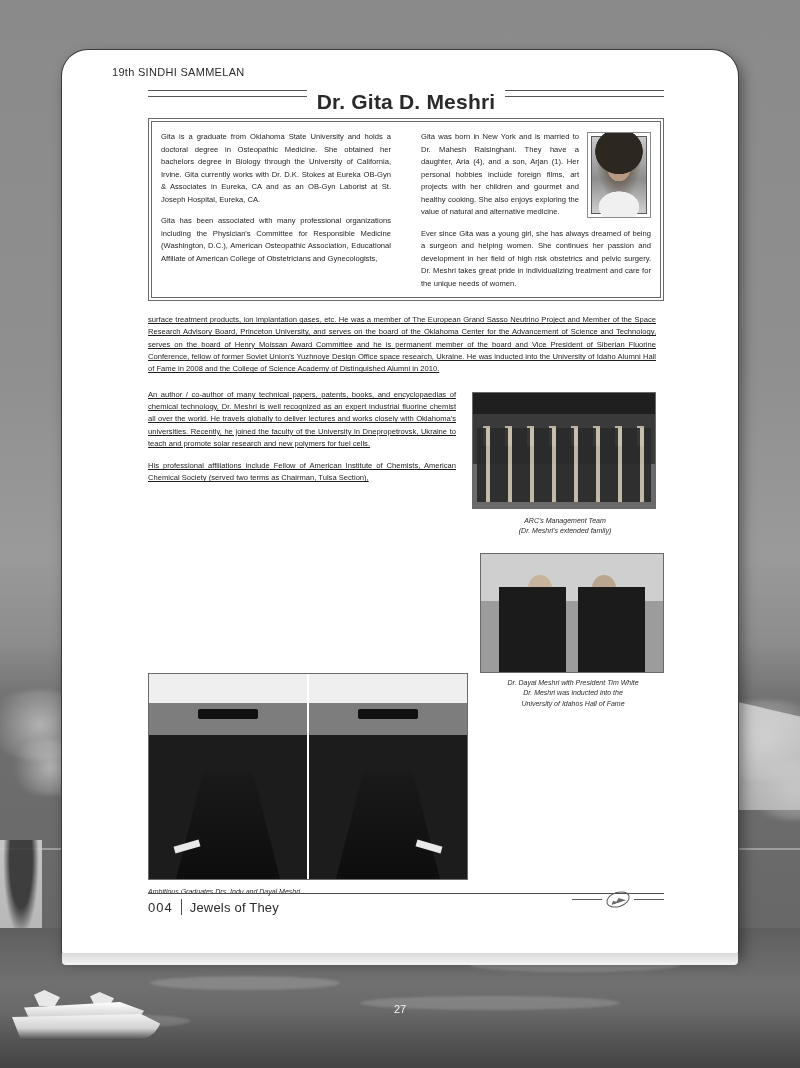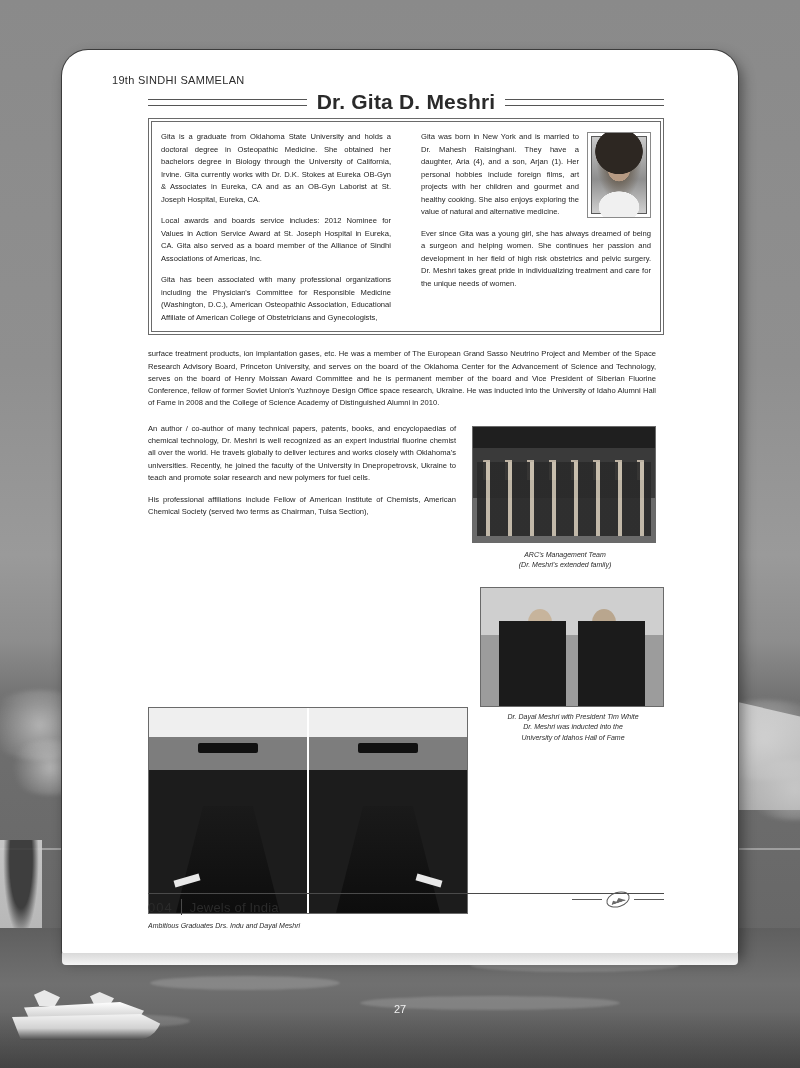--- a/index.html
+++ b/index.html
@@ -135,37 +135,36 @@
   #sheet::after {
     content: "";
     position: absolute;
     left: 0; bottom: -10px; width: 100%; height: 12px;
     background: linear-gradient(#d9d9d9, #f4f4f4);
     border-radius: 0 0 4px 4px;
   }
 
   #page-head {
     position: absolute;
-    left: 50px; top: 24px;
+    left: 50px; top: 16px;
     font-size: 11px;
     letter-spacing: .3px;
     color: #2b2b2b;
   }
 
   #content {
     position: absolute;
     left: 86px;
     top: 40px;
     width: 516px;
   }
 
   
   .title-row {
     display: flex;
-    align-items: center;
     gap: 10px;
     margin-bottom: 4px;
   }
   .rule {
     flex: 1;
     height: 5px;
     border-top: 1px solid #555;
     border-bottom: 1px solid #555;
   }
   .doc-title {
@@ -217,20 +216,21 @@
       radial-gradient(ellipse 46% 26% at 50% 88%, #f0f0f0 0 70%, rgba(240,240,240,0) 72%);
   }
 
   
   .body-text {
     font-size: 7.6px;
     line-height: 1.62;
     color: #1d1d1d;
     text-align: justify;
     margin: 13px 8px 0 0;
+    text-decoration: underline;
   }
   .body-text p { margin: 0 0 10px 0; }
 
   .flow { overflow: hidden; }
 
   
   .photo {
     background: linear-gradient(#9c9c9c, #4f4f4f 50%, #7e7e7e);
     border: 1px solid #6a6a6a;
     position: relative;
@@ -457,21 +457,20 @@
       <div class="rule"></div>
       <div class="doc-title">Dr. Gita D. Meshri</div>
       <div class="rule"></div>
     </div>
 
     <div class="bio-box">
       <div class="bio-cols">
 
         <div class="bio-col">
           <p>Gita is a graduate from Oklahoma State University and holds a doctoral degree in Osteopathic Medicine. She obtained her bachelors degree in Biology through the University of California, Irvine. Gita currently works with Dr. D.K. Stokes at Eureka OB-Gyn &amp; Associates in Eureka, CA and as an OB-Gyn Laborist at St. Joseph Hospital, Eureka, CA.</p>
-          <p>Local awards and boards service includes: 2012 Nominee for Values in Action Service Award at St. Joseph Hospital in Eureka, CA. Gita also served as a board member of the Alliance of Sindhi Associations of Americas, Inc.</p>
           <p>Gita has been associated with many professional organizations including the Physician's Committee for Responsible Medicine (Washington, D.C.), American Osteopathic Association, Educational Affiliate of American College of Obstetricians and Gynecologists,</p>
         </div>
 
         <div class="bio-col">
           <div class="portrait">
             <span class="hair"></span>
           </div>
           <p>Gita was born in New York and is married to Dr. Mahesh Raisinghani. They have a daughter, Aria (4), and a son, Arjan (1). Her personal hobbies include foreign films, art projects with her children and gourmet and healthy cooking. She also enjoys exploring the value of natural and alternative medicine.</p>
           <p>Ever since Gita was a young girl, she has always dreamed of being a surgeon and helping women. She continues her passion and development in her field of high risk obstetrics and pelvic surgery. Dr. Meshri takes great pride in individualizing treatment and care for the unique needs of women.</p>
         </div>
@@ -530,21 +529,21 @@
     </div>
 
   </div>
 
   <div id="footer">
     <div class="fline"></div>
     <div class="frow">
       <div class="folio">
         <span>004</span>
         <span class="sep"></span>
-        <span class="jtitle">Jewels of India</span>
+        <span class="jtitle">Jewels of They</span>
       </div>
       <div class="logo-wrap">
         <span class="logo-rule"></span>
         <span class="logo-oval"></span>
         <span class="logo-rule"></span>
       </div>
     </div>
   </div>
 
 </div>

